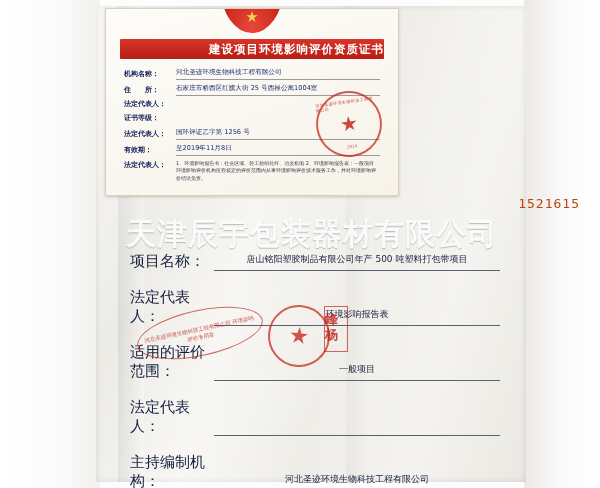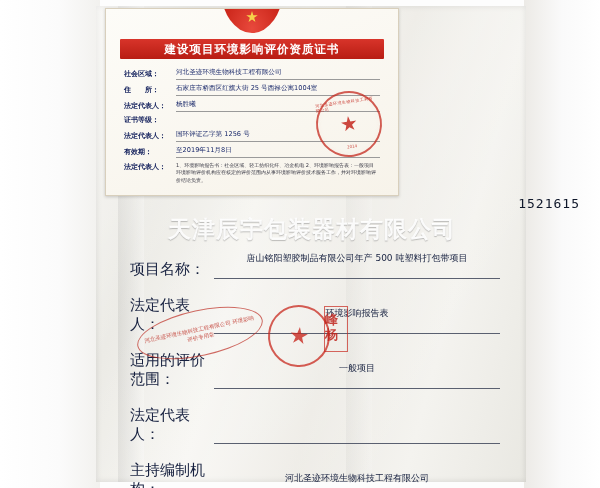--- a/index.html
+++ b/index.html
@@ -49,21 +49,21 @@
   .cert-emblem:after{
     content:"";position:absolute;left:50%;top:22px;transform:translateX(-50%);
     width:12px;height:12px;
     background:#f6d24a;
     clip-path:polygon(50% 0%,61% 35%,98% 35%,68% 57%,79% 91%,50% 70%,21% 91%,32% 57%,2% 35%,39% 35%);
   }
   .cert-title{
     position:absolute;left:14px;top:30px;width:264px;height:20px;
     background:linear-gradient(180deg,#d8342a,#b81d13);
     color:#fff;font-size:11.5px;letter-spacing:1px;
-    text-align:center;line-height:20px;font-weight:bold;
+    text-align:right;line-height:20px;font-weight:bold;
     border-radius:1px;
   }
   .cert-body{
     position:absolute;left:18px;top:58px;width:256px;
     font-size:7px;color:#1c1c2b;line-height:11px;
   }
   .row{display:flex;align-items:flex-end;margin-bottom:3px;}
   .row .lbl{width:52px;color:#13205c;font-weight:bold;flex:none;}
   .row .val{
     flex:1;color:#1a1a30;border-bottom:1px solid #9a9a9a;
@@ -88,41 +88,41 @@
     clip-path:polygon(50% 0%,61% 35%,98% 35%,68% 57%,79% 91%,50% 70%,21% 91%,32% 57%,2% 35%,39% 35%);
   }
   .cert-seal .ring-txt{
     position:absolute;font-size:4px;letter-spacing:.5px;top:6px;
   }
   .cert-seal .ring-bot{
     position:absolute;font-size:4px;bottom:6px;
   }
   .cert-no{
     position:absolute;right:20px;top:196px;
-    font-size:13px;color:#0f172a;font-family:"DejaVu Sans Mono","Liberation Mono",monospace;
+    font-size:13px;color:#c2410c;font-family:"DejaVu Sans Mono","Liberation Mono",monospace;
     letter-spacing:1px;
   }
   
   .watermark{
     position:absolute;left:102px;top:214px;width:420px;
-    text-align:center;font-size:23px;font-weight:bold;
+    text-align:center;font-size:30px;font-weight:bold;
     color:rgba(255,255,255,0.92);
     text-shadow:0 1px 1px rgba(120,120,120,0.45);
     letter-spacing:1px;white-space:nowrap;
   }
   
   .form{
     position:absolute;left:130px;top:252px;width:370px;
     font-size:9px;color:#16203f;
   }
   .f-row{display:flex;align-items:flex-end;margin-bottom:17px;}
   .f-row .f-lbl{width:84px;flex:none;font-weight:normal;color:#16203f;font-size:15px;}
   .f-row .f-val{
     flex:1;border-bottom:1px solid #5a6070;
-    text-align:center;padding-bottom:13px;color:#16203f;font-size:9px;
+    text-align:center;padding-bottom:4px;color:#16203f;font-size:9px;
   }
   .f-row .f-val.blank{color:transparent;}
   
   .oval-stamp{
     position:absolute;left:136px;top:310px;width:128px;height:46px;
     border:1.6px solid rgba(190,45,35,0.7);border-radius:50%;
     transform:rotate(-12deg);
     color:rgba(190,45,35,0.8);font-size:5.5px;
     display:flex;align-items:center;justify-content:center;text-align:center;
     line-height:8px;padding:0 6px;box-sizing:border-box;
@@ -167,30 +167,29 @@
     <div class="fold f2"></div>
     <div class="glare"></div>
   </div>
 
   <div class="cert">
     <div class="cert-emblem"></div>
     <div class="cert-title">建设项目环境影响评价资质证书</div>
 
     <div class="cert-body">
       <div class="row">
-        <div class="lbl">社会区域：</div>
+        <div class="lbl">机构名称：</div>
         <div class="val ink">河北圣迹环境生物科技工程有限公司</div>
       </div>
       <div class="row">
         <div class="lbl">住　　所：</div>
         <div class="val ink">石家庄市桥西区红旗大街 25 号西禄公寓1004室</div>
       </div>
       <div class="row">
         <div class="lbl">法定代表人：</div>
-        <div class="val ink">杨胜曦</div>
       </div>
       <div class="row">
         <div class="lbl">证书等级：</div>
       </div>
       <div class="row">
         <div class="lbl">法定代表人：</div>
         <div class="val ink">国环评证乙字第 1256 号</div>
       </div>
       <div class="row">
         <div class="lbl">有效期：</div>

